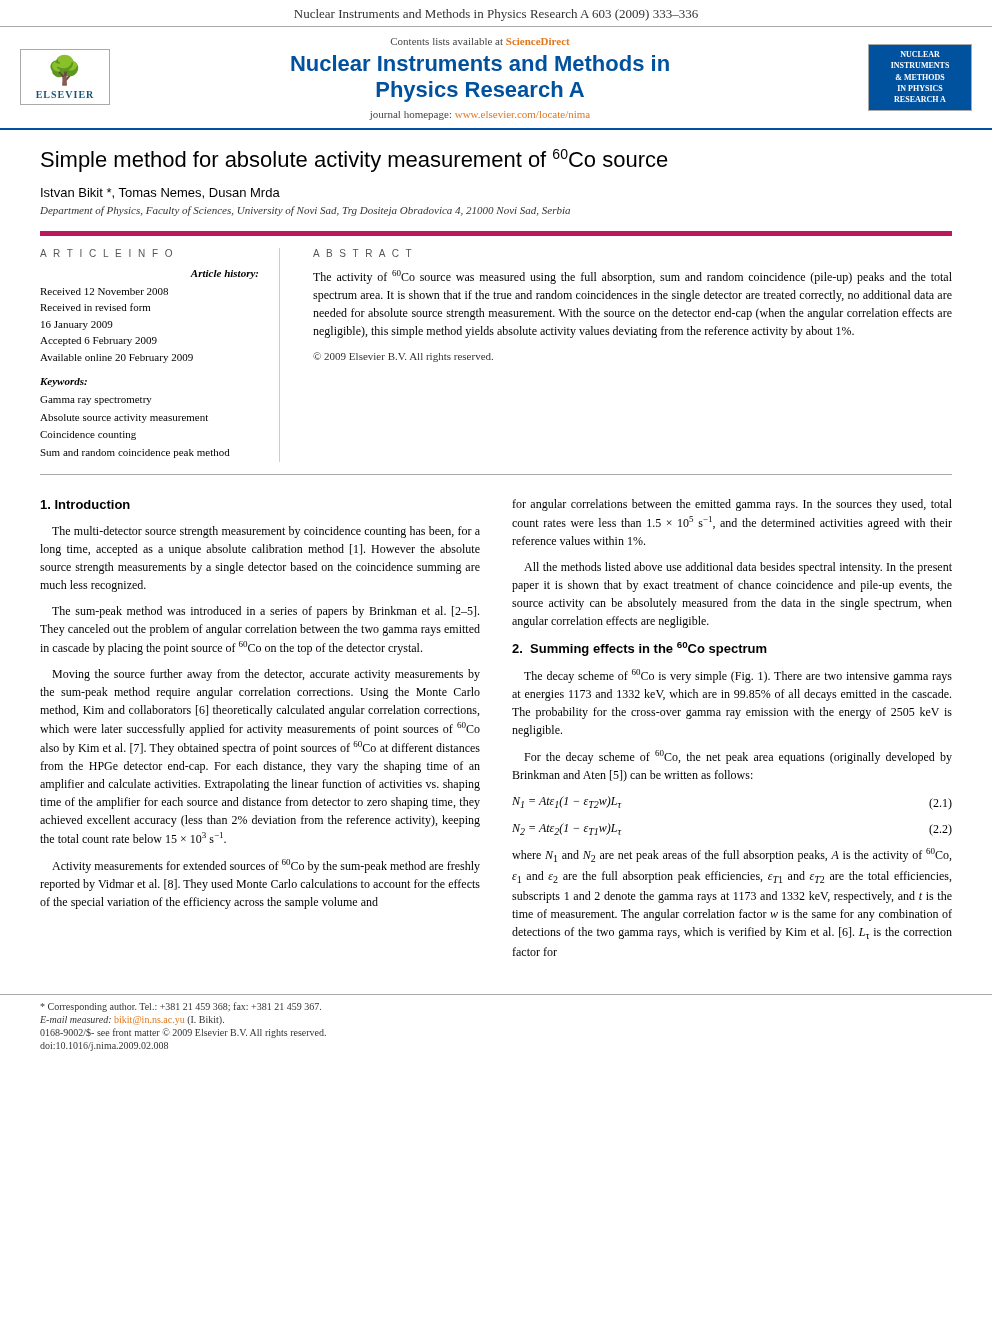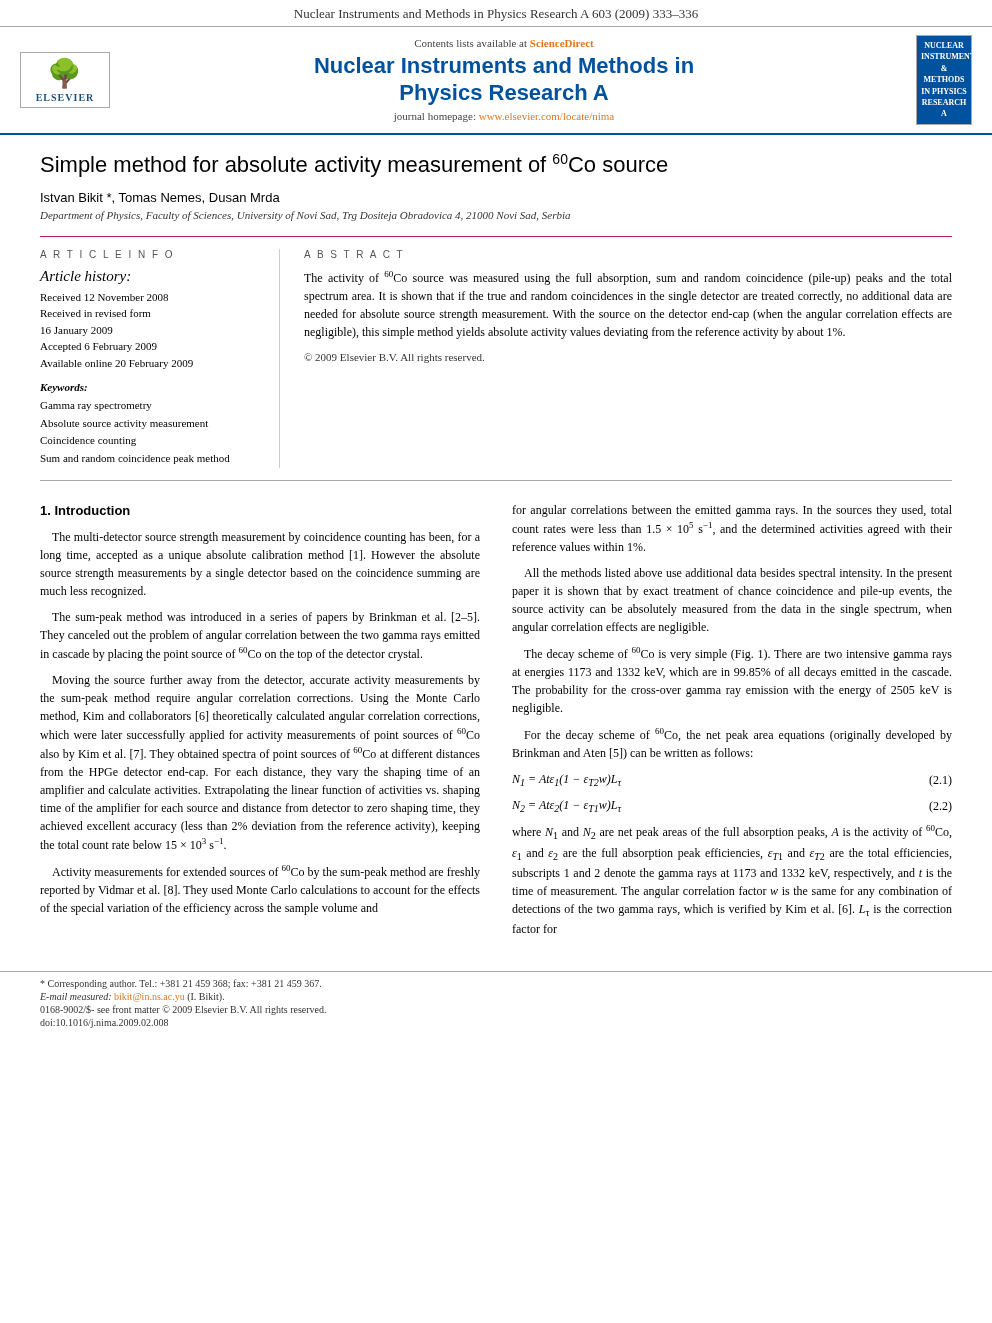--- a/index.html
+++ b/index.html
@@ -75,21 +75,21 @@
     .journal-homepage {
       font-size: 11px;
       color: #444;
       margin-top: 4px;
     }
     .journal-homepage a, .homepage-link {
       color: #e07820;
       text-decoration: none;
     }
     .journal-logo-right {
-      width: 56px;
+      width: 104px;
       margin-left: 28px;
       flex-shrink: 0;
     }
     .journal-logo-box {
       border: 1px solid #aaa;
       background: #00519e;
       color: #fff;
       font-size: 8px;
       padding: 4px;
       text-align: center;
@@ -117,45 +117,46 @@
     }
     .affiliation {
       font-size: 11px;
       font-style: italic;
       color: #333;
       margin-bottom: 15px;
     }
     
     .info-columns {
       display: flex;
-      gap: 4px;
-      border-top: 1px solid #be185d;
+      gap: 13px;
+      border-top: 5px solid #be185d;
       border-bottom: 1px solid #aaa;
       margin-bottom: 20px;
       padding: 12px 0;
     }
     .article-info {
       width: 240px;
       padding-right: 20px;
       border-right: 1px solid #ccc;
       flex-shrink: 0;
     }
     .article-info-title {
       font-size: 10px;
       letter-spacing: 2px;
       color: #555;
       font-family: Arial, sans-serif;
       margin-bottom: 8px;
       text-transform: uppercase;
     }
     .article-history-title {
-      font-size: 15px;
+      font-size: 11px;
       font-style: italic;
-      font-weight: normal;
+      font-weight: bold;
       margin-bottom: 4px;
+      text-align: right;
     }
     .article-history p {
       font-size: 11px;
       line-height: 1.5;
     }
     .keywords-section {
       margin-top: 10px;
     }
     .keywords-title {
       font-size: 11px;
@@ -351,20 +352,23 @@
 
       <div class="col-right">
         <p class="body-text">
           for angular correlations between the emitted gamma rays. In the sources they used, total count rates were less than 1.5 × 10<sup>5</sup> s<sup>−1</sup>, and the determined activities agreed with their reference values within 1%.
         </p>
 
         <p class="body-text indent">
           All the methods listed above use additional data besides spectral intensity. In the present paper it is shown that by exact treatment of chance coincidence and pile-up events, the source activity can be absolutely measured from the data in the single spectrum, when angular correlation effects are negligible.
         </p>
 
+        <div class="section-heading numbered">
+          2.&nbsp; Summing effects in the <sup>60</sup>Co spectrum
+        </div>
 
         <p class="body-text indent">
           The decay scheme of <sup>60</sup>Co is very simple (Fig. 1). There are two intensive gamma rays at energies 1173 and 1332 keV, which are in 99.85% of all decays emitted in the cascade. The probability for the cross-over gamma ray emission with the energy of 2505 keV is negligible.
         </p>
 
         <p class="body-text indent">
           For the decay scheme of <sup>60</sup>Co, the net peak area equations (originally developed by Brinkman and Aten [5]) can be written as follows:
         </p>
 
         <div class="equation-line">

